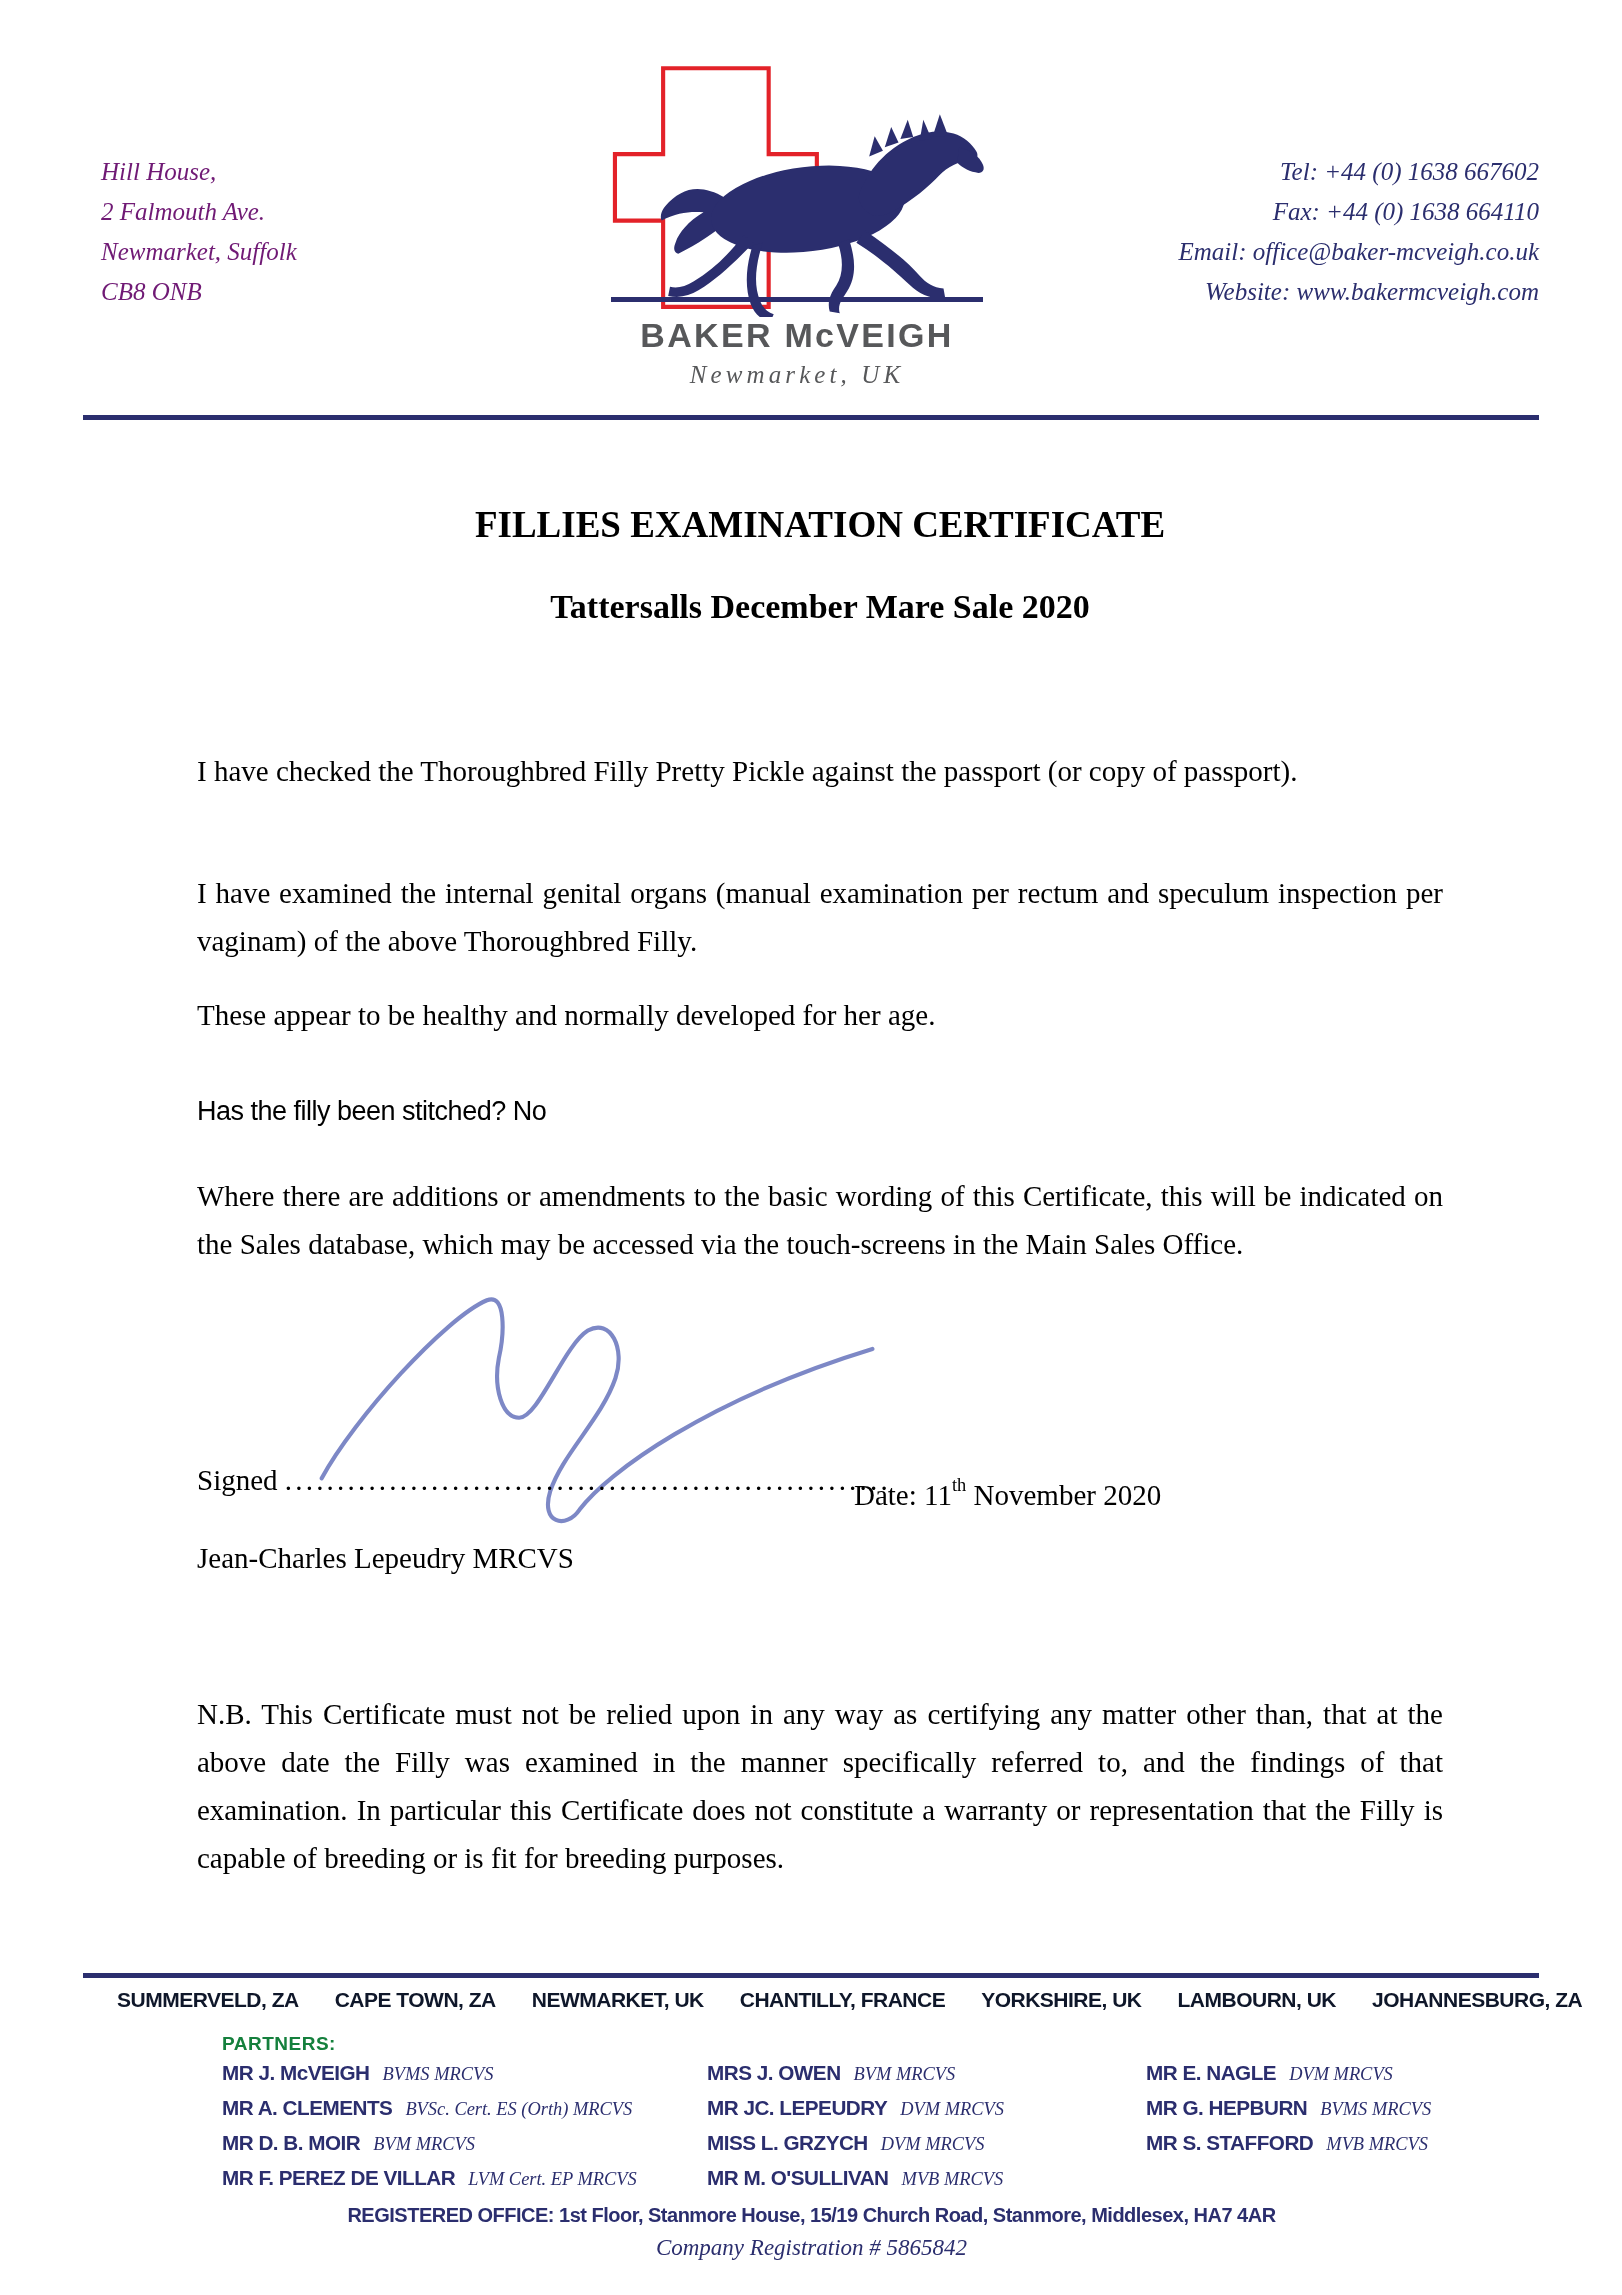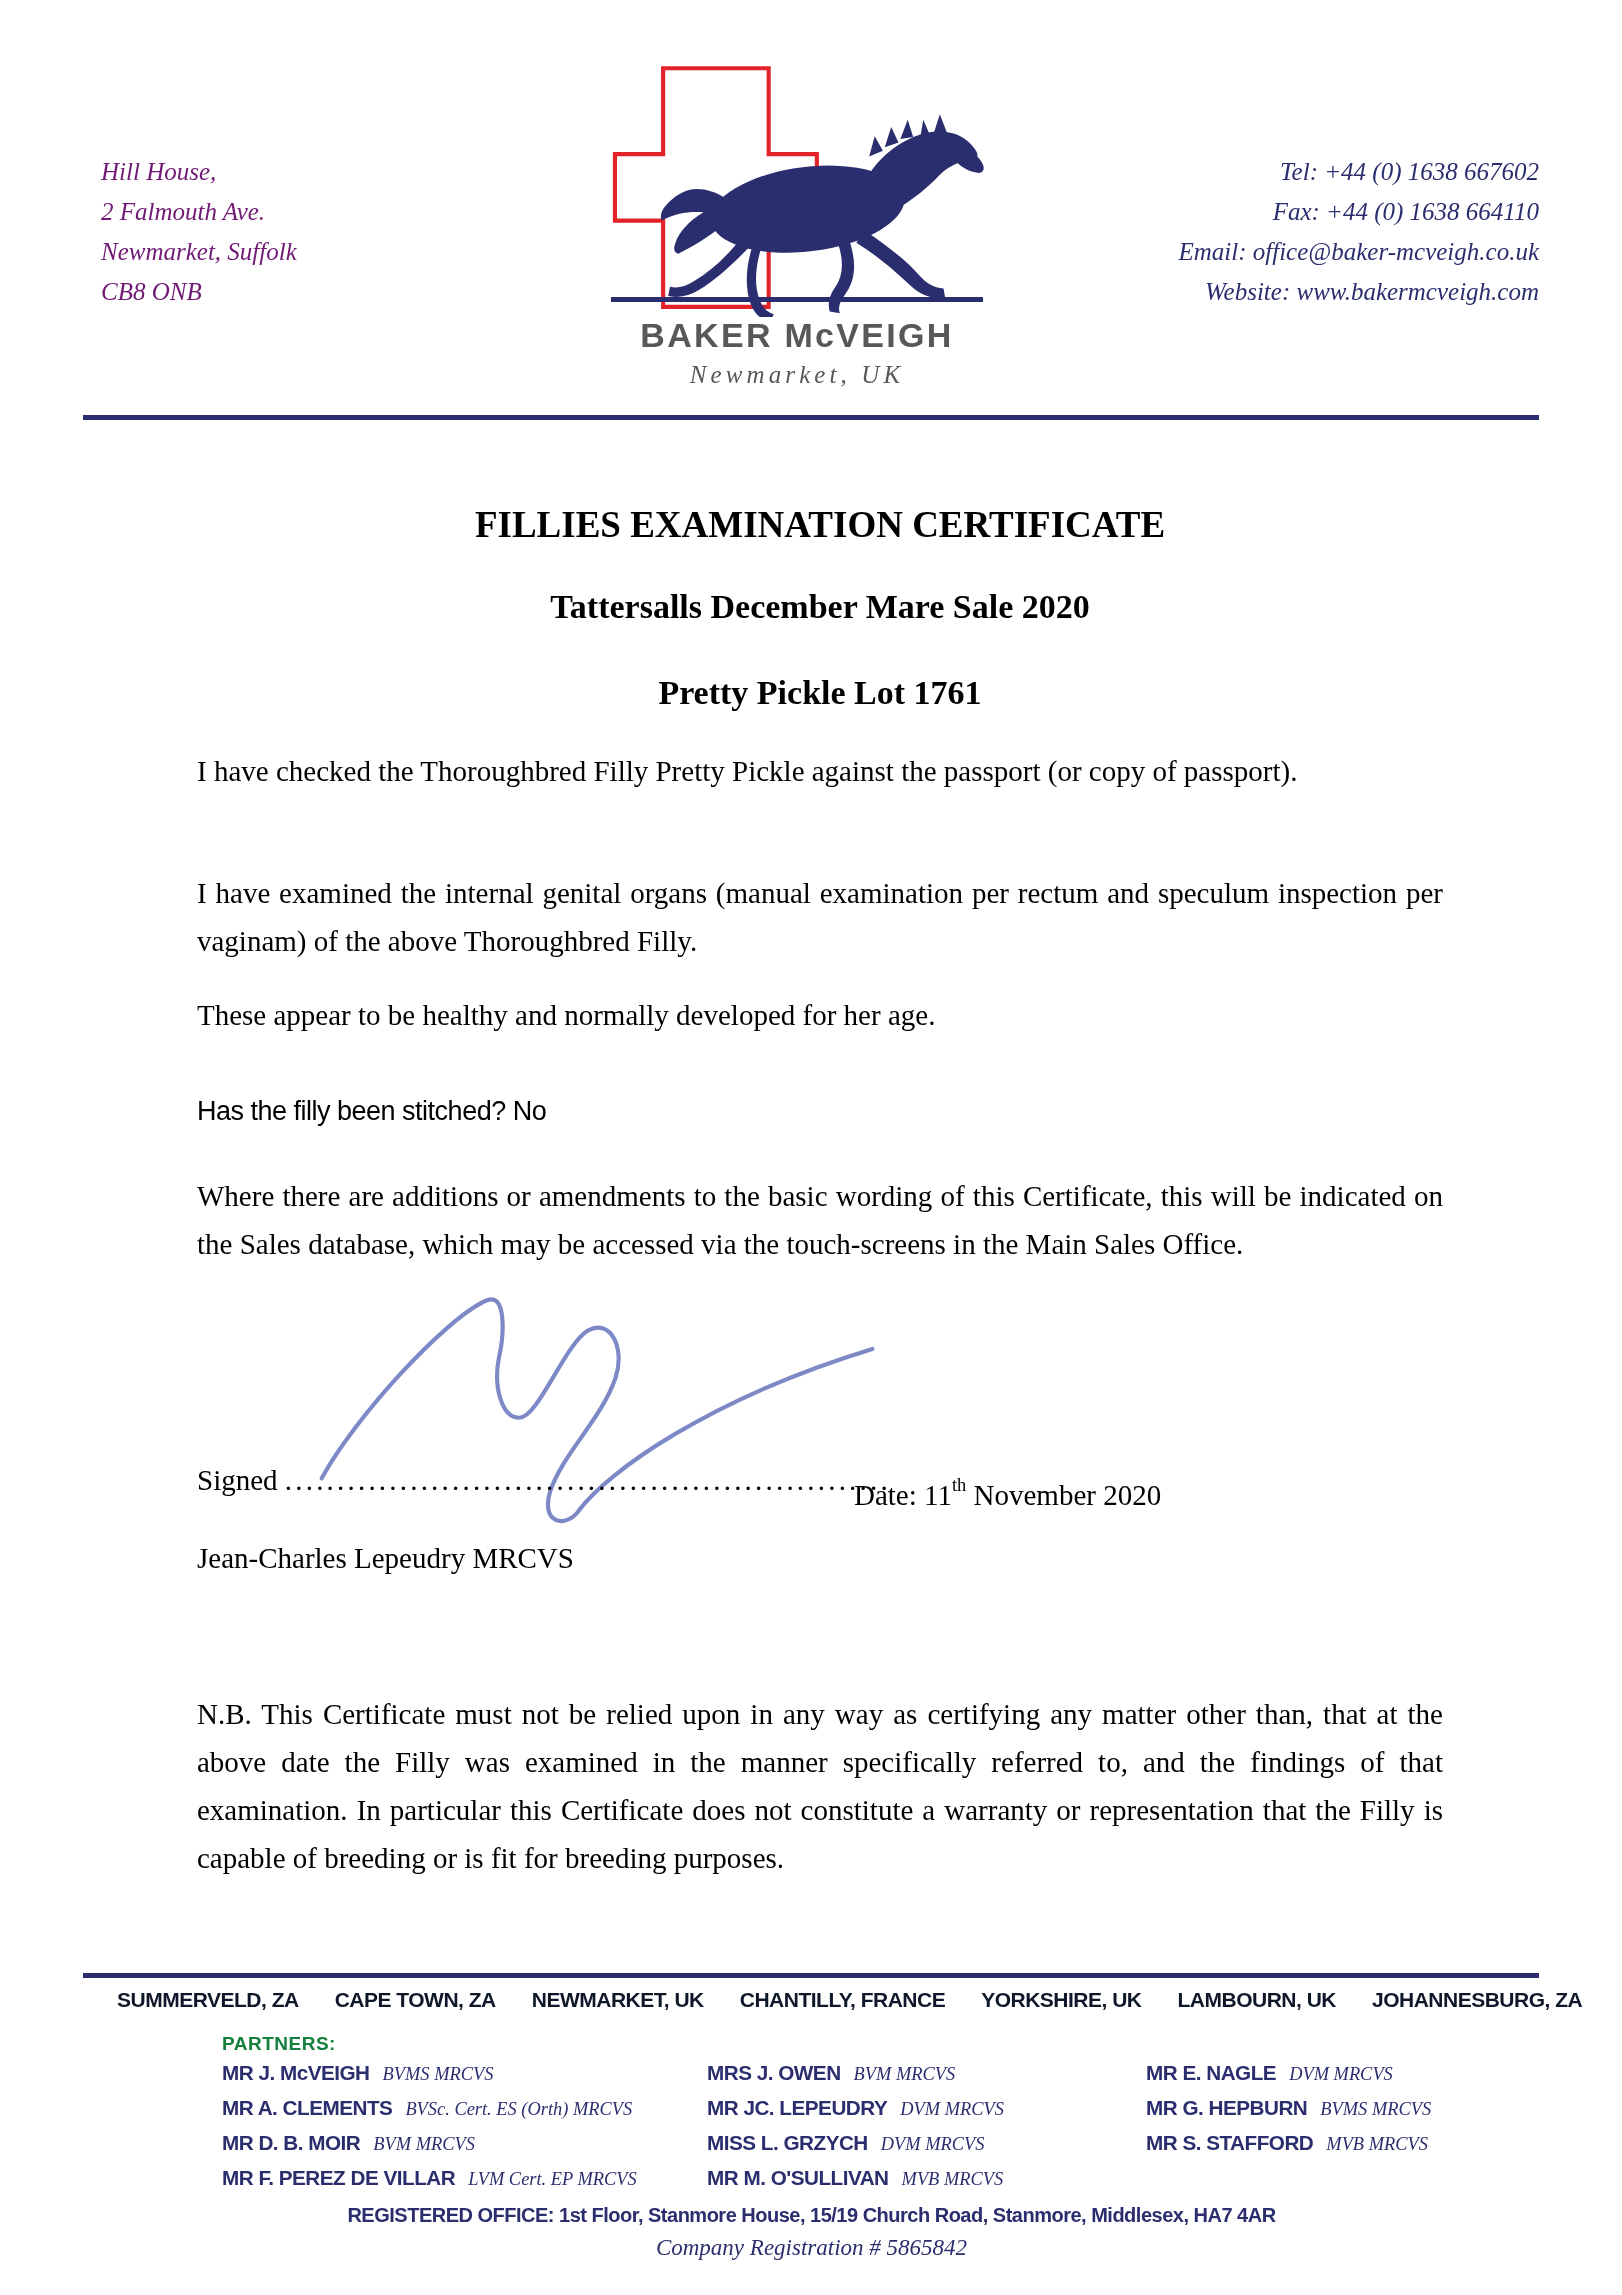--- a/index.html
+++ b/index.html
@@ -168,21 +168,20 @@
     </g>
   </svg>
   <div class="logo-underline"></div>
   <div class="logo-company">BAKER McVEIGH</div>
   <div class="logo-location">Newmarket, UK</div>
 
   <div class="header-rule"></div>
 
   <div class="title-main">FILLIES EXAMINATION CERTIFICATE</div>
   <div class="title-sale">Tattersalls December Mare Sale 2020</div>
-  <div class="title-lot">Pretty Pickle Lot 1761</div>
 
   <div class="para p1">I have checked the Thoroughbred Filly Pretty Pickle against the passport (or copy of passport).</div>
   <div class="para p2">I have examined the internal genital organs (manual examination per rectum and speculum inspection per vaginam) of the above Thoroughbred Filly.</div>
   <div class="para p3">These appear to be healthy and normally developed for her age.</div>
   <div class="stitched">Has the filly been stitched? No</div>
   <div class="para p4">Where there are additions or amendments to the basic wording of this Certificate, this will be indicated on the Sales database, which may be accessed via the touch-screens in the Main Sales Office.</div>
 
   <svg class="sig-svg" viewBox="0 0 1450 560">
     <path d="M160 430
              C 230 300, 430 80, 520 42

